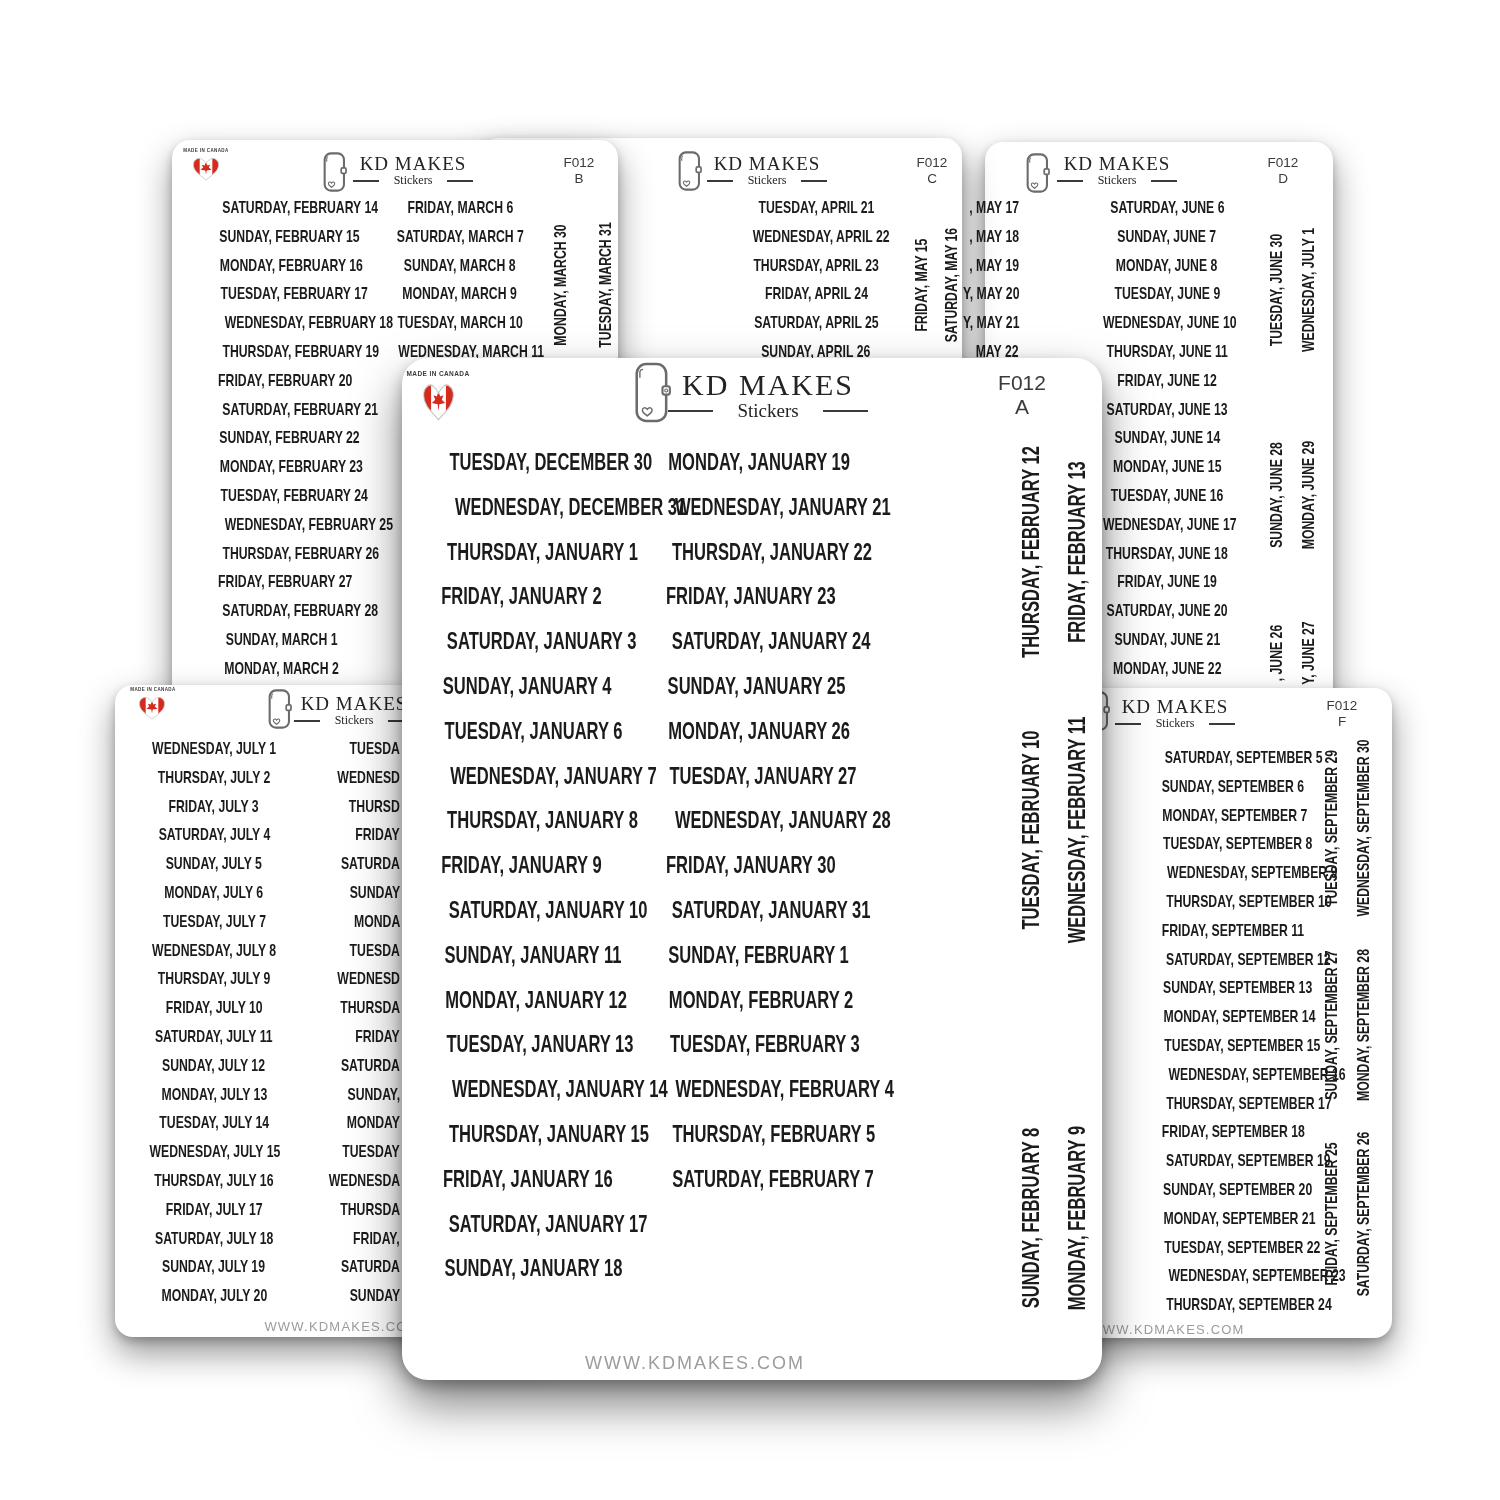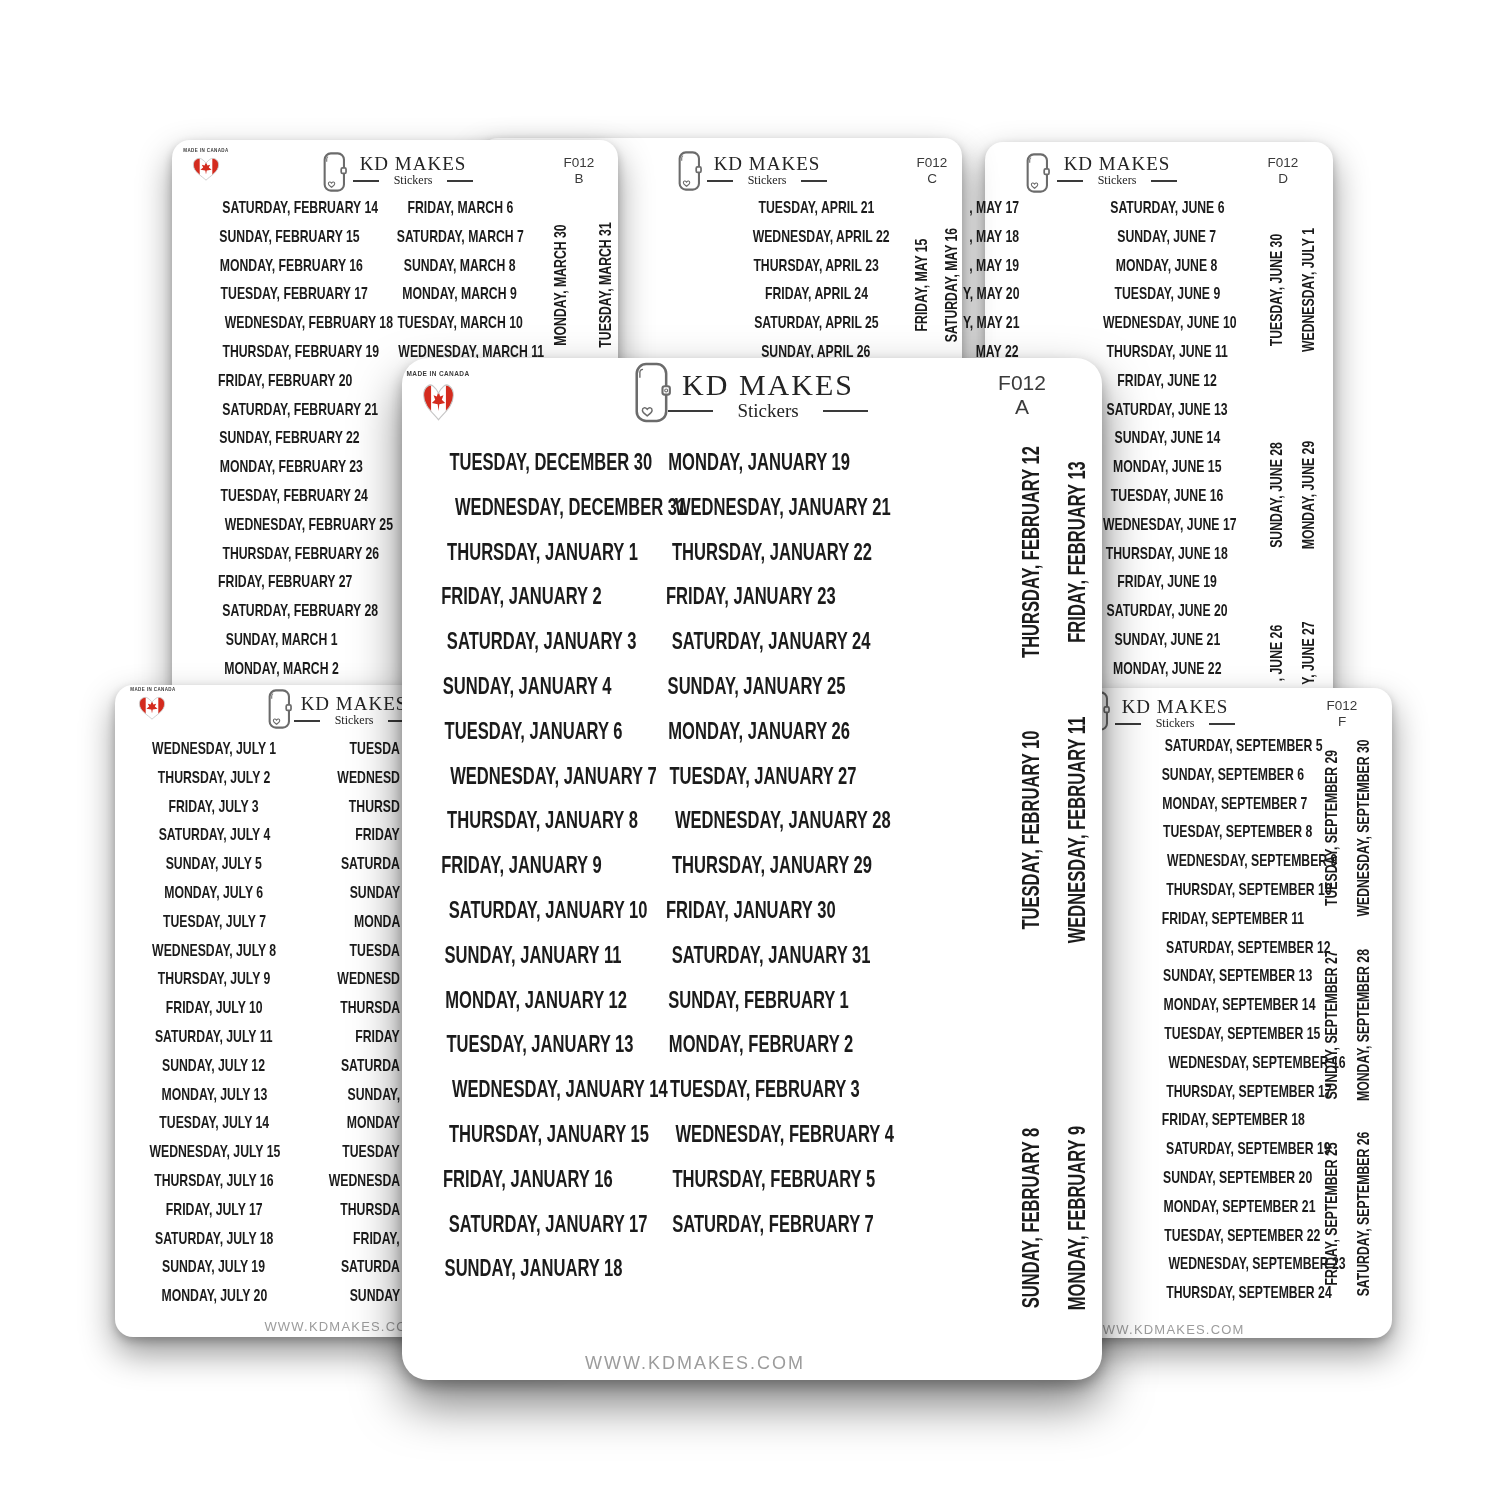--- a/index.html
+++ b/index.html
@@ -287,21 +287,21 @@
     <div class="brandname bn-sm" style="left:35px;top:8px;width:200px">KD MAKES</div>
     <div class="brandsub bs-sm" style="left:75px;top:28px;width:120px">
       <span class="dash"></span>
         <span>Stickers</span>
         <span class="dash"></span>
     </div>
     <div class="sheetcode sc-sm" style="left:262px;top:10px;width:80px">
       <div>F012</div>
       <div>F</div>
     </div>
-    <div class="col" style="left:94px;top:44px;width:180px">
+    <div class="col" style="left:94px;top:56px;width:180px">
         <div class="drow"><span class="tx">SATURDAY, SEPTEMBER 5</span></div>
         <div class="drow"><span class="tx">SUNDAY, SEPTEMBER 6</span></div>
         <div class="drow"><span class="tx">MONDAY, SEPTEMBER 7</span></div>
         <div class="drow"><span class="tx">TUESDAY, SEPTEMBER 8</span></div>
         <div class="drow"><span class="tx">WEDNESDAY, SEPTEMBER 9</span></div>
         <div class="drow"><span class="tx">THURSDAY, SEPTEMBER 10</span></div>
         <div class="drow"><span class="tx">FRIDAY, SEPTEMBER 11</span></div>
         <div class="drow"><span class="tx">SATURDAY, SEPTEMBER 12</span></div>
         <div class="drow"><span class="tx">SUNDAY, SEPTEMBER 13</span></div>
         <div class="drow"><span class="tx">MONDAY, SEPTEMBER 14</span></div>
@@ -386,21 +386,20 @@
     <div class="col" style="left:231px;top:82px;width:204px">
         <div class="drow"><span class="tx">MONDAY, JANUARY 19</span></div>
         <div class="drow"><span class="tx">WEDNESDAY, JANUARY 21</span></div>
         <div class="drow"><span class="tx">THURSDAY, JANUARY 22</span></div>
         <div class="drow"><span class="tx">FRIDAY, JANUARY 23</span></div>
         <div class="drow"><span class="tx">SATURDAY, JANUARY 24</span></div>
         <div class="drow"><span class="tx">SUNDAY, JANUARY 25</span></div>
         <div class="drow"><span class="tx">MONDAY, JANUARY 26</span></div>
         <div class="drow"><span class="tx">TUESDAY, JANUARY 27</span></div>
         <div class="drow"><span class="tx">WEDNESDAY, JANUARY 28</span></div>
-        <div class="drow"><span class="tx">THURSDAY, JANUARY 29</span></div>
         <div class="drow"><span class="tx">FRIDAY, JANUARY 30</span></div>
         <div class="drow"><span class="tx">SATURDAY, JANUARY 31</span></div>
         <div class="drow"><span class="tx">SUNDAY, FEBRUARY 1</span></div>
         <div class="drow"><span class="tx">MONDAY, FEBRUARY 2</span></div>
         <div class="drow"><span class="tx">TUESDAY, FEBRUARY 3</span></div>
         <div class="drow"><span class="tx">WEDNESDAY, FEBRUARY 4</span></div>
         <div class="drow"><span class="tx">THURSDAY, FEBRUARY 5</span></div>
         <div class="drow"><span class="tx">SATURDAY, FEBRUARY 7</span></div>
       </div>
     <div class="vlabel vl-lg" style="left:629px;top:194px">THURSDAY, FEBRUARY 12</div>

